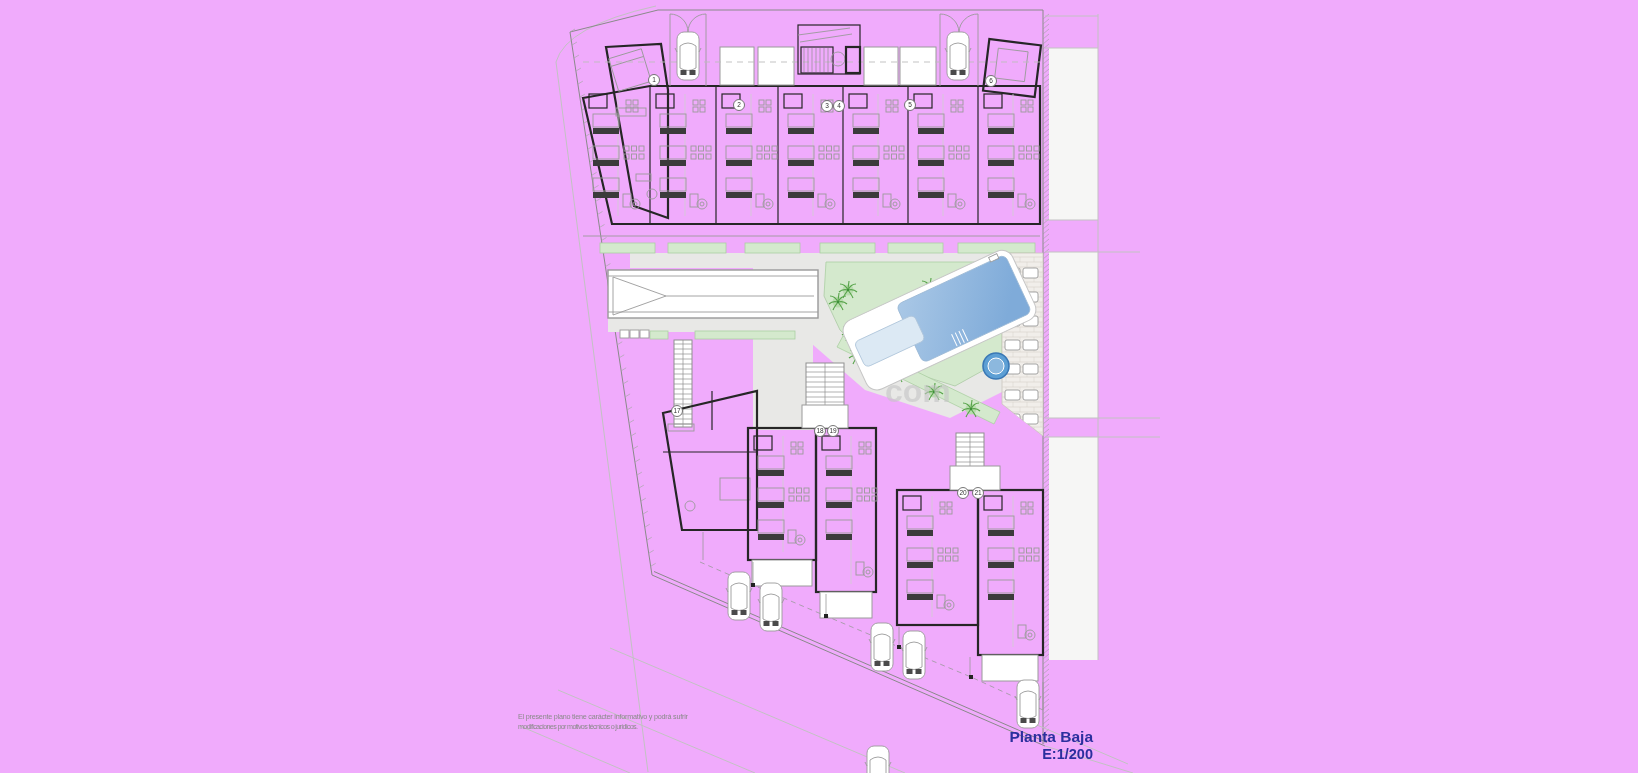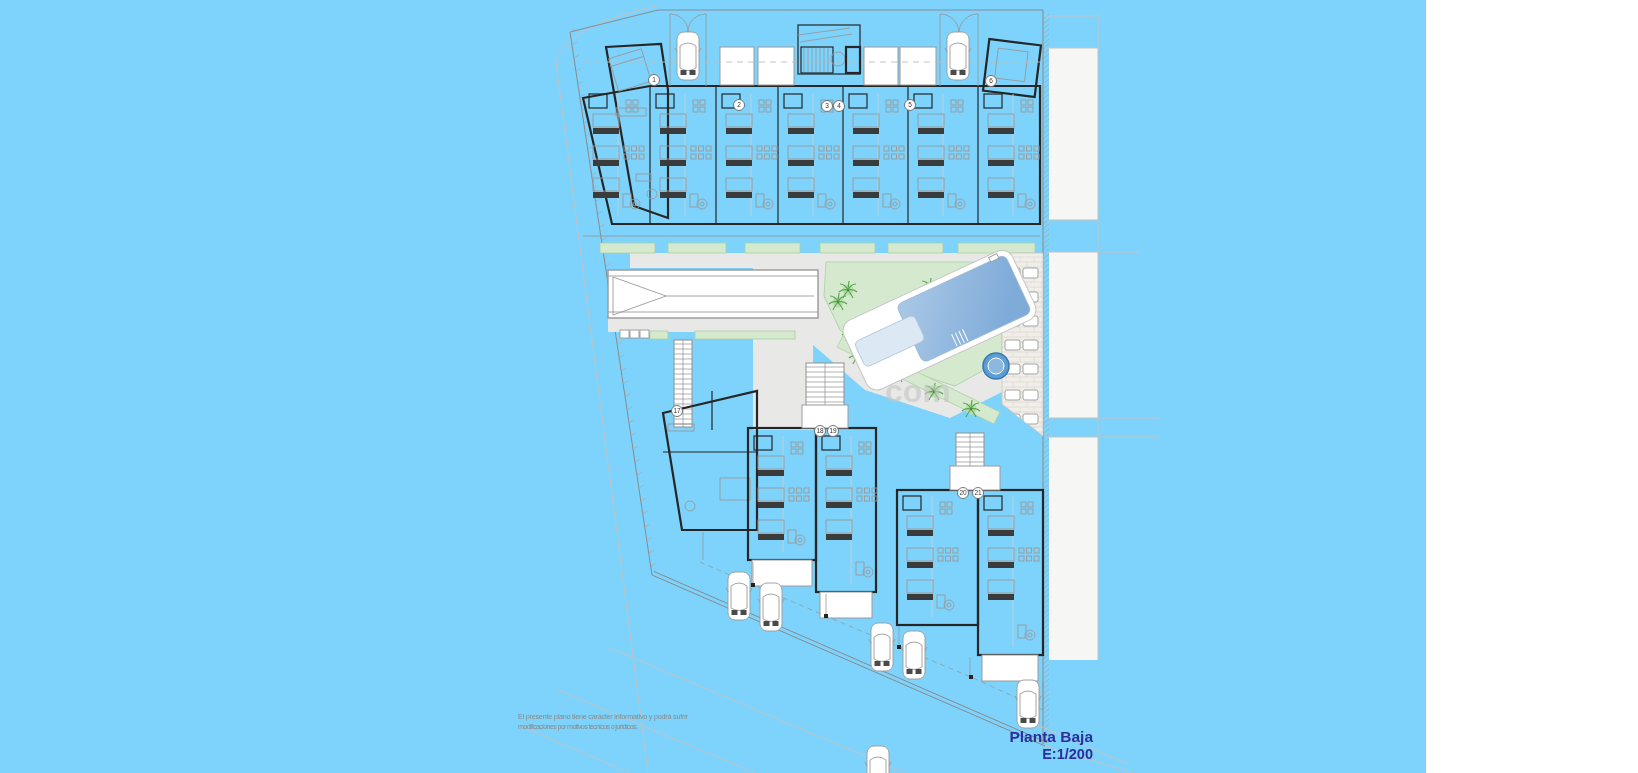--- a/index.html
+++ b/index.html
@@ -1,16 +1,16 @@
 <!DOCTYPE html>
 <html style="--wall: #262626; --furniture: #9a9a9a; --boundary: #8a8a8a; --road: #c2c2c2; --path: #e8e8e6; --garden: #d4e9cd; --garden_edge: #abcfa2; --palm: #55a348; --palm_light: #b9dcae; --pool_deck: #ffffff; --pool_deck_edge: #c6c6c6; --pool_water: #8fb8e0; --pool_water_deep: #6ea3d6; --pool_water_light: #dce9f4; --spa: #5d9fd4; --spa_ring: #3a78b5; --spa_inner: #8cb8de; --brick: #f1eeea; --brick_line: #d6d1ca; --margin_fill: #f6f6f5; --title: #2b2f9e; --disclaimer_text: #8a8a8a; --watermark: #c5c5c5;"><head>
 <meta charset="utf-8">
 <style>
   html,body{margin:0;padding:0;background:#ffffff;}
-  .page{position:relative;width:1426px;height:773px;background:#7dd3fc;overflow:hidden;
+  .page{position:relative;width:1638px;height:773px;background:#f0abfc;overflow:hidden;
         font-family:"Liberation Sans", sans-serif;}
   svg text{font-family:"Liberation Sans", sans-serif;}
   .wall{fill:none;stroke:var(--wall);stroke-width:2.2;}
   .wall-thin{fill:none;stroke:var(--wall);stroke-width:1.2;}
   .furn{fill:none;stroke:var(--furniture);stroke-width:0.9;}
   .furn-fill{fill:#ffffff;stroke:var(--furniture);stroke-width:0.9;}
   .dark-bar{fill:#3b3b3b;stroke:none;}
   .road{fill:none;stroke:var(--road);stroke-width:1;}
   .bound{fill:none;stroke:var(--boundary);stroke-width:1;}
   .gray{fill:var(--path);stroke:none;}

